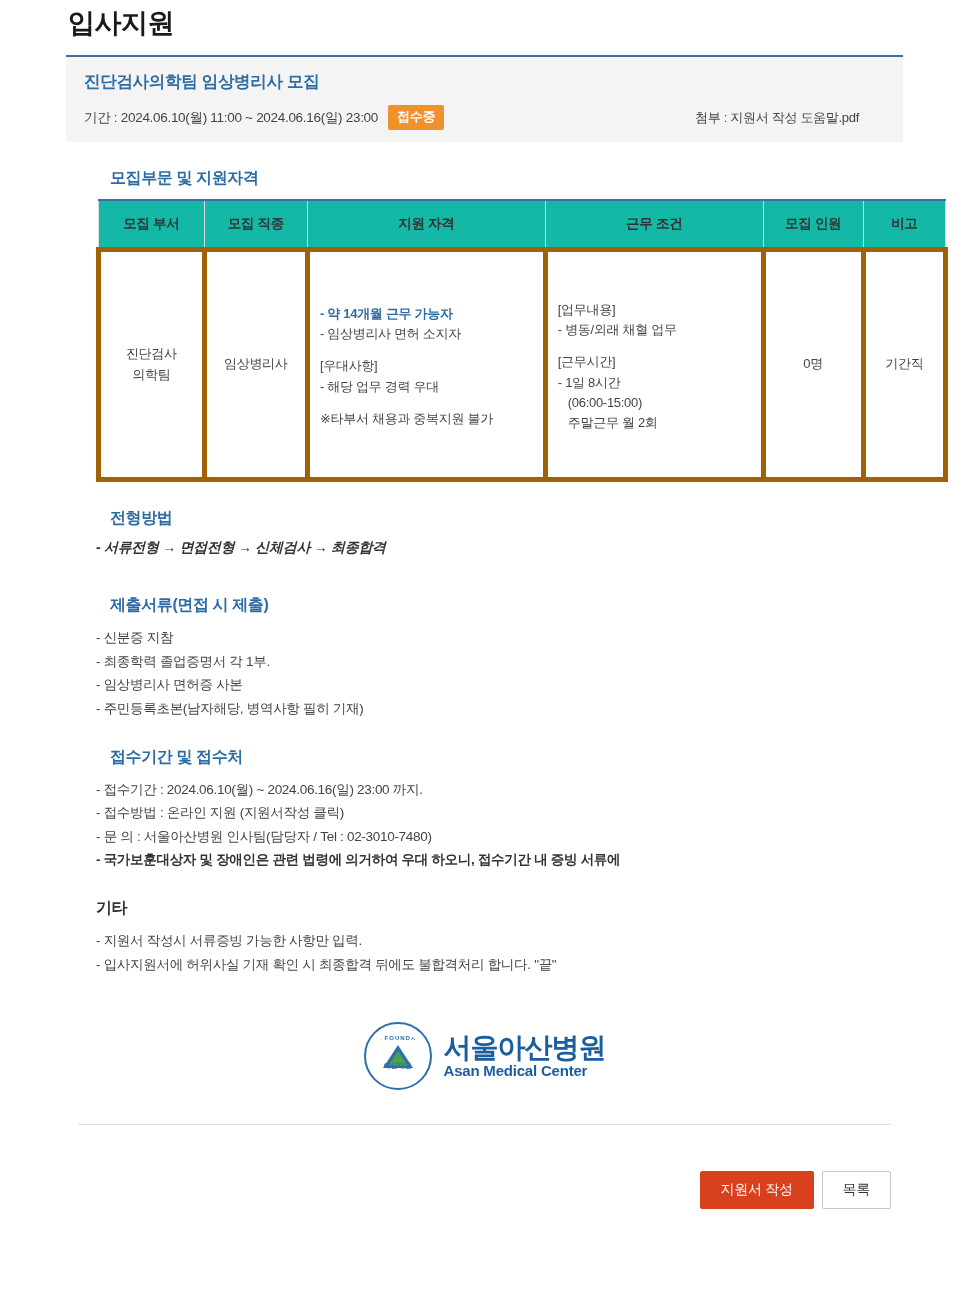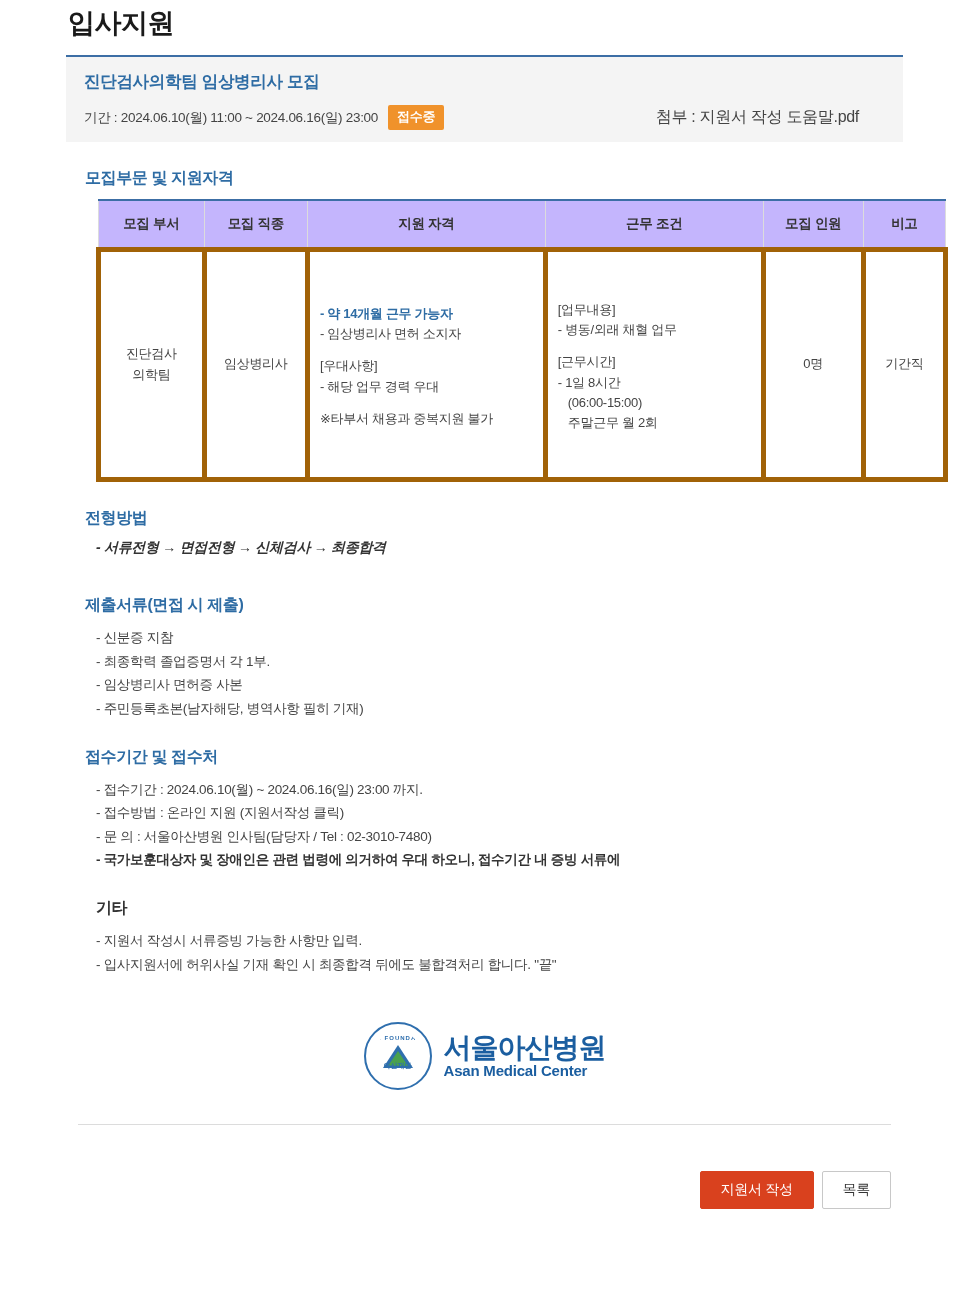--- a/index.html
+++ b/index.html
@@ -51,47 +51,47 @@
   .badge {
     background: #f0922b;
     color: #fff;
     font-size: 13px;
     font-weight: bold;
     padding: 3px 9px 4px 9px;
     border-radius: 2px;
     letter-spacing: -0.3px;
   }
   .notice-attach {
-    font-size: 16px;
+    font-size: 13px;
     color: #444;
     letter-spacing: -0.3px;
     padding-right: 26px;
   }
   .body-wrap {
     padding: 0 66px;
   }
   .section {
     margin-top: 26px;
   }
   h3.sec-title {
     color: #2e6ca4;
     font-size: 16px;
     font-weight: bold;
-    margin: 0 0 10px 19px;
+    margin: 0 0 10px 44px;
     letter-spacing: -0.4px;
   }
   table.recruit {
     width: 852px;
     margin-left: 30px;
     border-collapse: collapse;
     border-top: 2px solid #3c6ea5;
     font-size: 13px;
   }
   table.recruit th {
-    background: #c4b5fd;
+    background: #14b8a6;
     border: 1px solid #dcdcdc;
     border-top: none;
     color: #333;
     font-weight: bold;
     padding: 14px 4px;
     font-size: 13.5px;
     letter-spacing: -0.3px;
   }
   table.recruit td {
     border: 5px solid #a16207;

